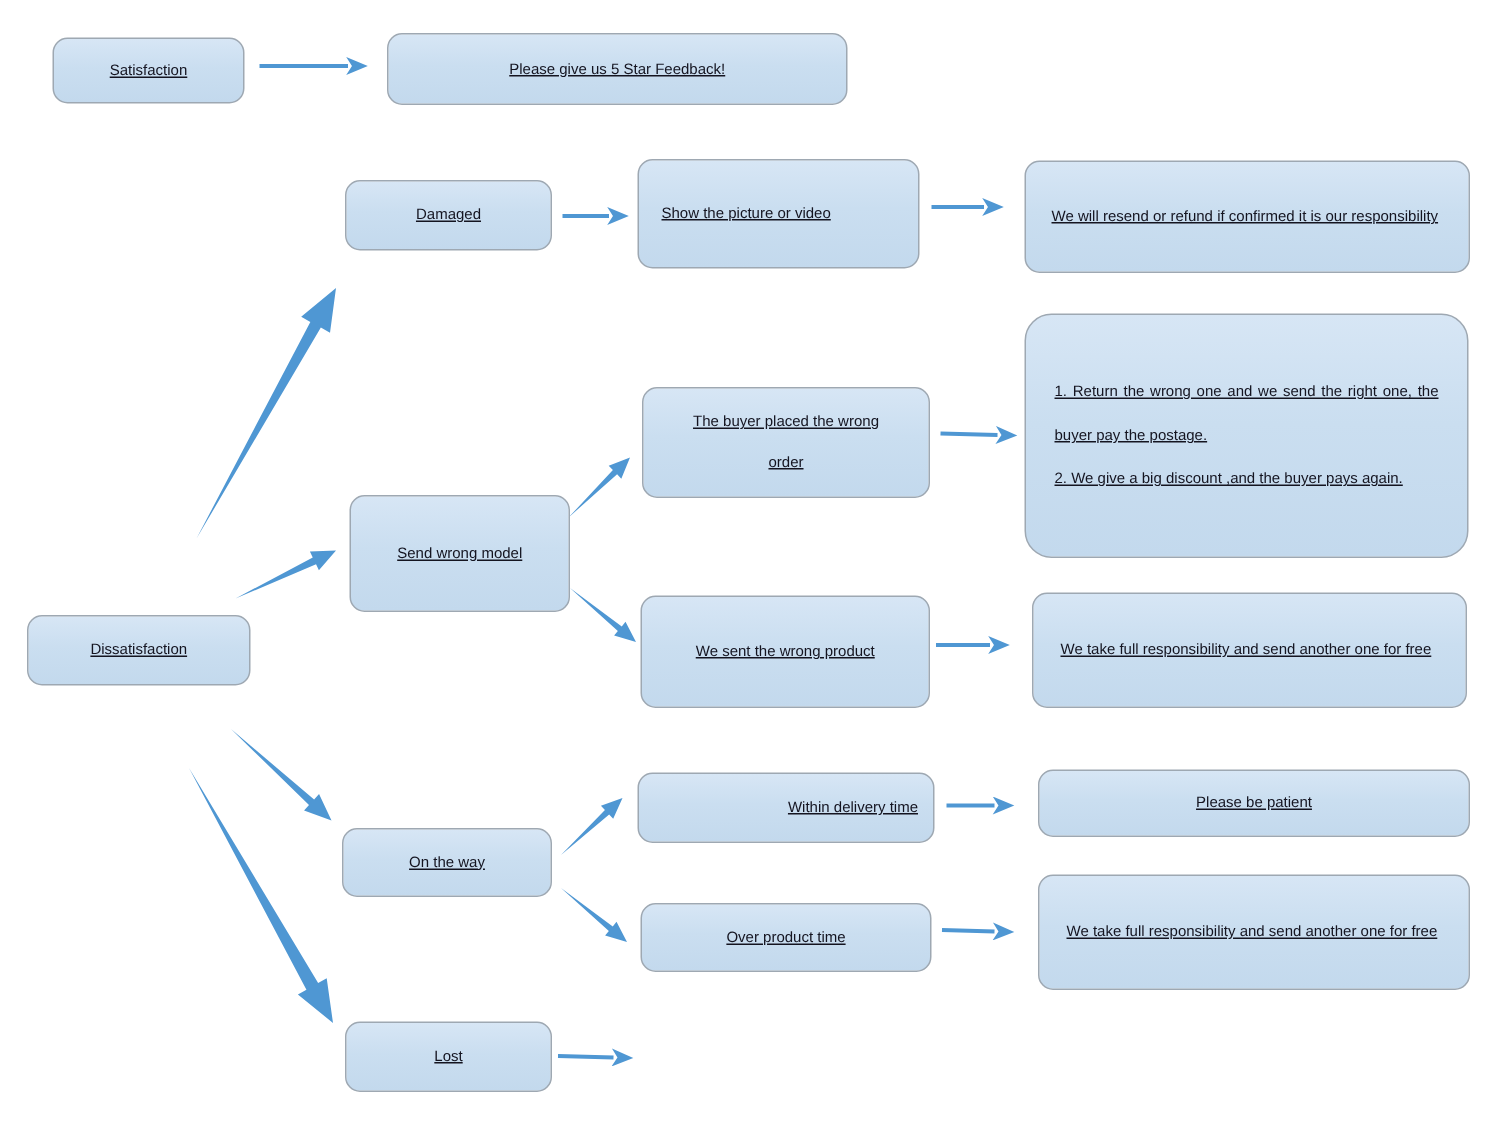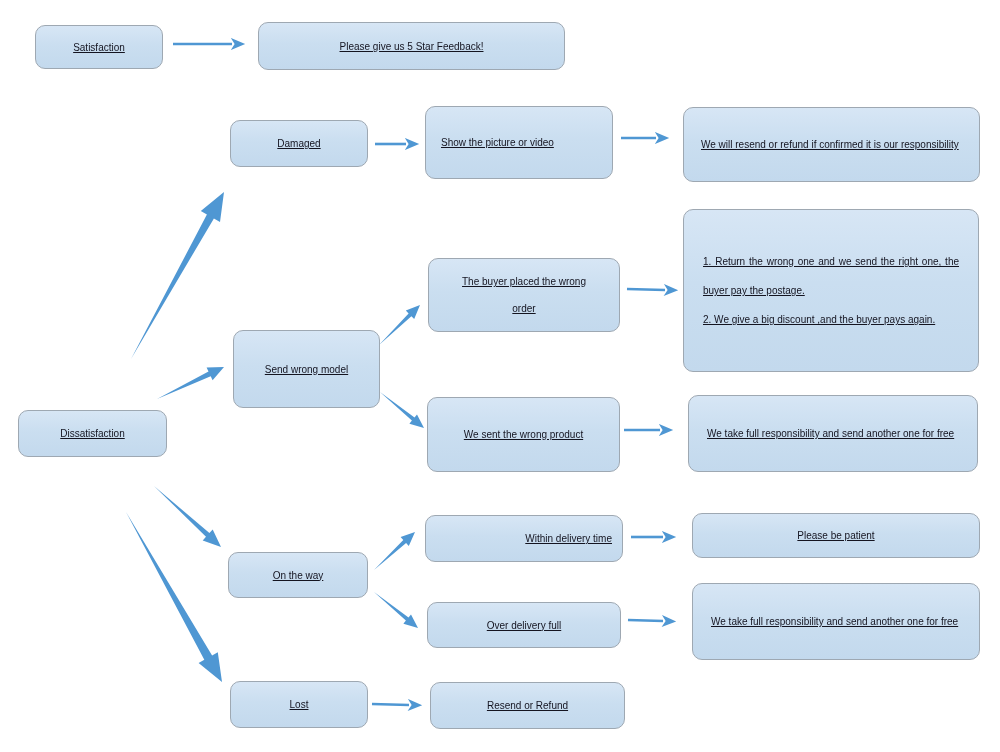--- a/index.html
+++ b/index.html
@@ -28,21 +28,21 @@
     padding:2px 10px;
     text-decoration:underline;
   }
   .node .jt{
     display:block;width:100%;
     text-align:justify;
     
     -moz-text-align-last:left;text-align-last:left;
   }
   .node.j{align-items:stretch;text-align:left;}
-  .big{line-height:29px;}
+  .big{line-height:29px;border-radius:18px;}
   .big .jt + .jt{margin-top:0px;}
 </style>
 </head>
 <body>
 
 <div id="canvas">
 
   <svg id="arrows" width="1000" height="752" viewBox="0 0 1000 752" fill="none" xmlns="http://www.w3.org/2000/svg">
     <defs>
       <marker id="ah" viewBox="0 0 12 10" refX="1" refY="5" markerWidth="15" markerHeight="12" markerUnits="userSpaceOnUse" orient="auto">
@@ -114,26 +114,23 @@
   <div class="node" style="left:425px;top:515px;width:198px;height:47px;align-items:flex-end;">
     <span>Within delivery time</span>
   </div>
   <div class="node" style="left:692px;top:513px;width:288px;height:45px;">
     <span>Please be patient</span>
   </div>
   <div class="node" style="left:228px;top:552px;width:140px;height:46px;">
     <span>On the way</span>
   </div>
   <div class="node" style="left:427px;top:602px;width:194px;height:46px;">
-    <span>Over delivery full</span>
+    <span>Over product time</span>
   </div>
   <div class="node j" style="left:692px;top:583px;width:288px;height:77px;padding:2px 18px;">
     <span class="jt">We take full responsibility and send another one for free</span>
   </div>
 
   <div class="node" style="left:230px;top:681px;width:138px;height:47px;text-align:center;">
     <span>Lost</span>
   </div>
-  <div class="node" style="left:430px;top:682px;width:195px;height:47px;">
-    <span>Resend or Refund</span>
-  </div>
 
 </div>
 
 </body></html>

